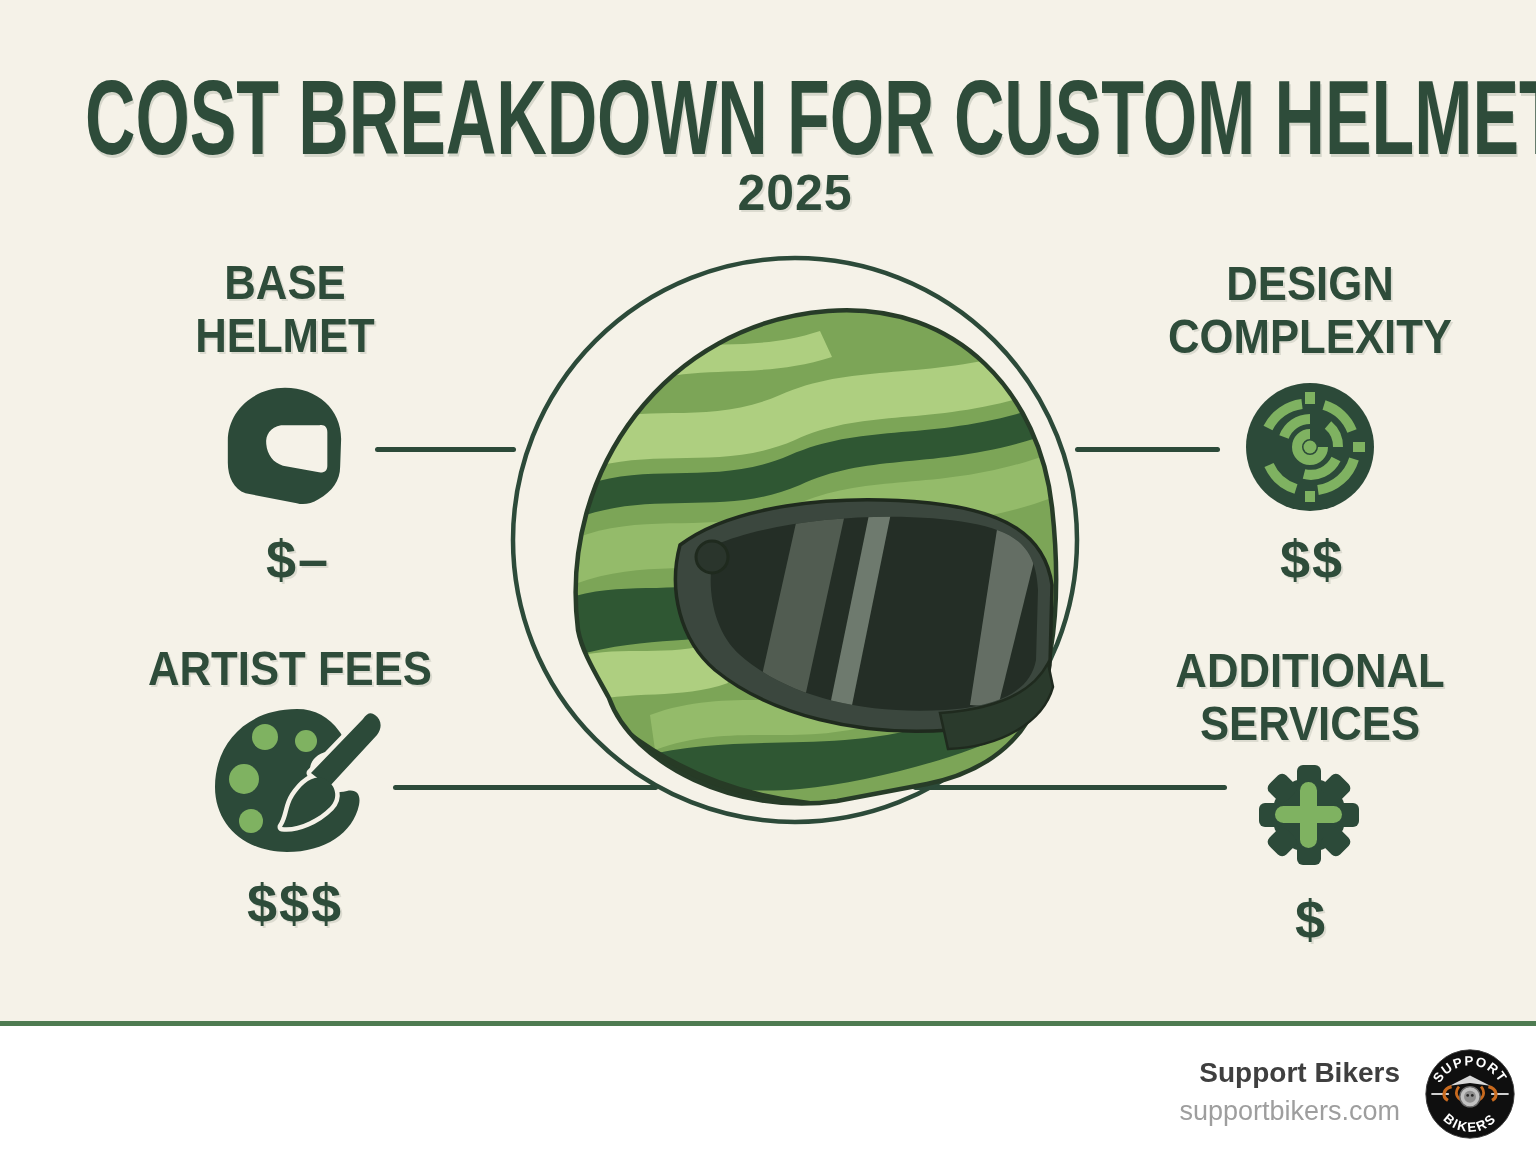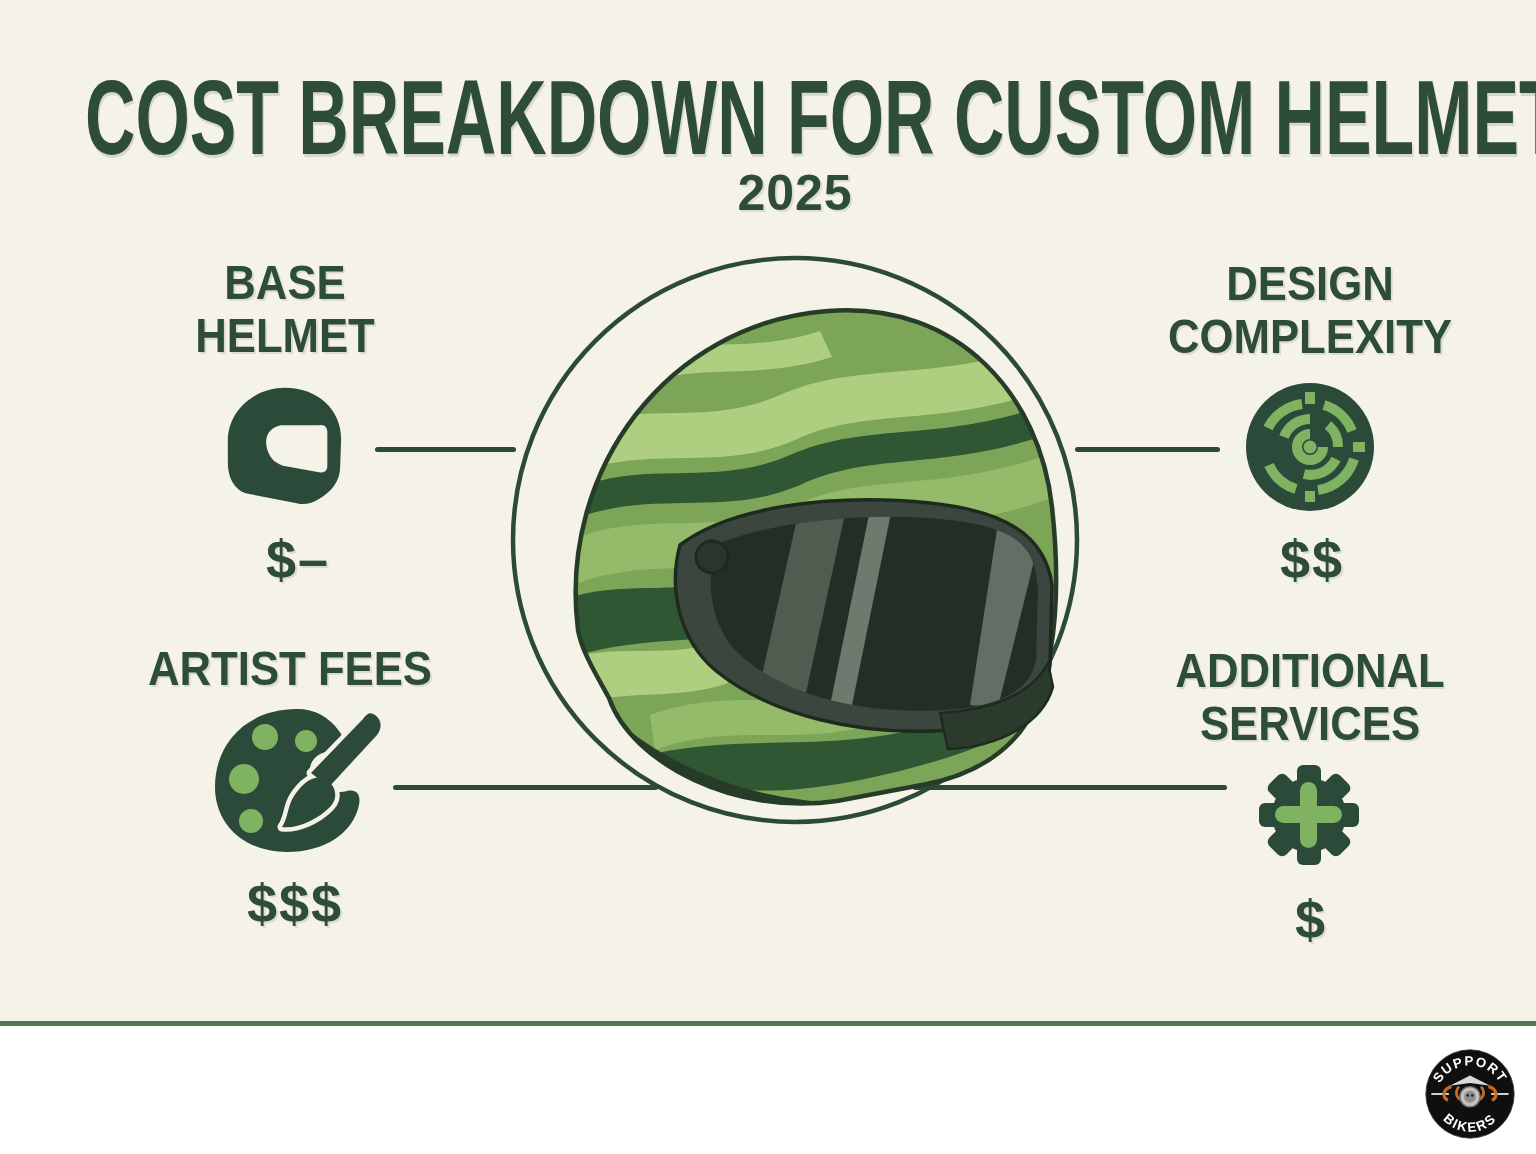--- a/index.html
+++ b/index.html
@@ -169,20 +169,24 @@
           <rect x="43" y="7" width="24" height="24" rx="6"></rect>
         </g>
     </g>
     <rect x="46" y="24" width="17" height="66" rx="8.5" fill="#7FB261"></rect>
     <rect x="21" y="48" width="67" height="17" rx="8.5" fill="#7FB261"></rect>
   </svg>
   <div class="cost" style="left:1311px;top:888px;">$</div>
 
   <div class="divider"></div>
   <div class="footer-band"></div>
+  <div class="footer-text">
+    <div class="brand">Support Bikers</div>
+    <div class="website">supportbikers.com</div>
+  </div>
   <svg class="logo" viewBox="0 0 100 100">
     <defs>
       <path id="arcTop" d="M 13,56 A 37,37 0 0 1 87,56"></path>
       <path id="arcBottom" d="M 11,52 A 39,39 0 0 0 89,52"></path>
     </defs>
     <circle cx="50" cy="50" r="48" fill="#0F0F0F" stroke="#3A3A3A" stroke-width="1"></circle>
     <path d="M 8,50 L 27,50 M 73,50 L 92,50" stroke="#CFCFCF" stroke-width="2"></path>
     <path d="M 50,30 L 28,41 L 50,38 L 72,41 Z" fill="#D9D9D9"></path>
     <path d="M 30,42 C 21,44 19,53 26,57 M 70,42 C 79,44 81,53 74,57" stroke="#C96A1E" stroke-width="3.5" fill="none"></path>
     <path d="M 38,42 C 33,48 35,55 42,57 M 62,42 C 67,48 65,55 58,57" stroke="#C96A1E" stroke-width="3" fill="none"></path>

